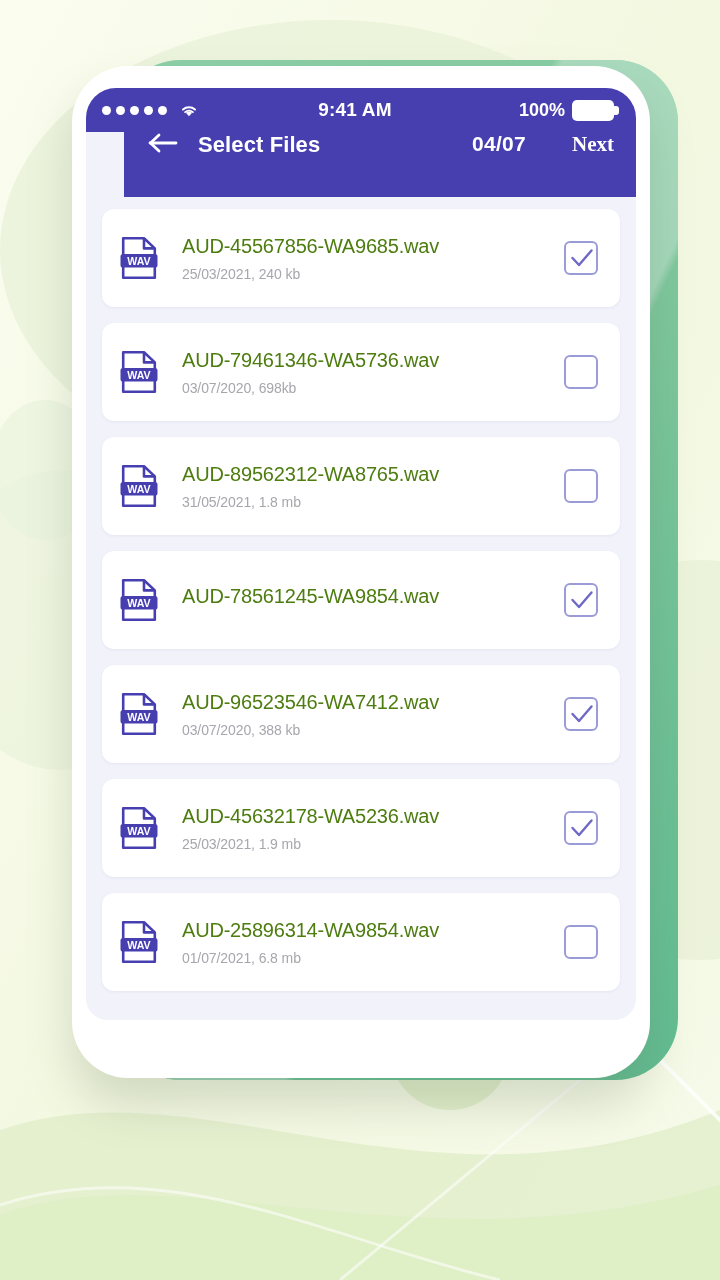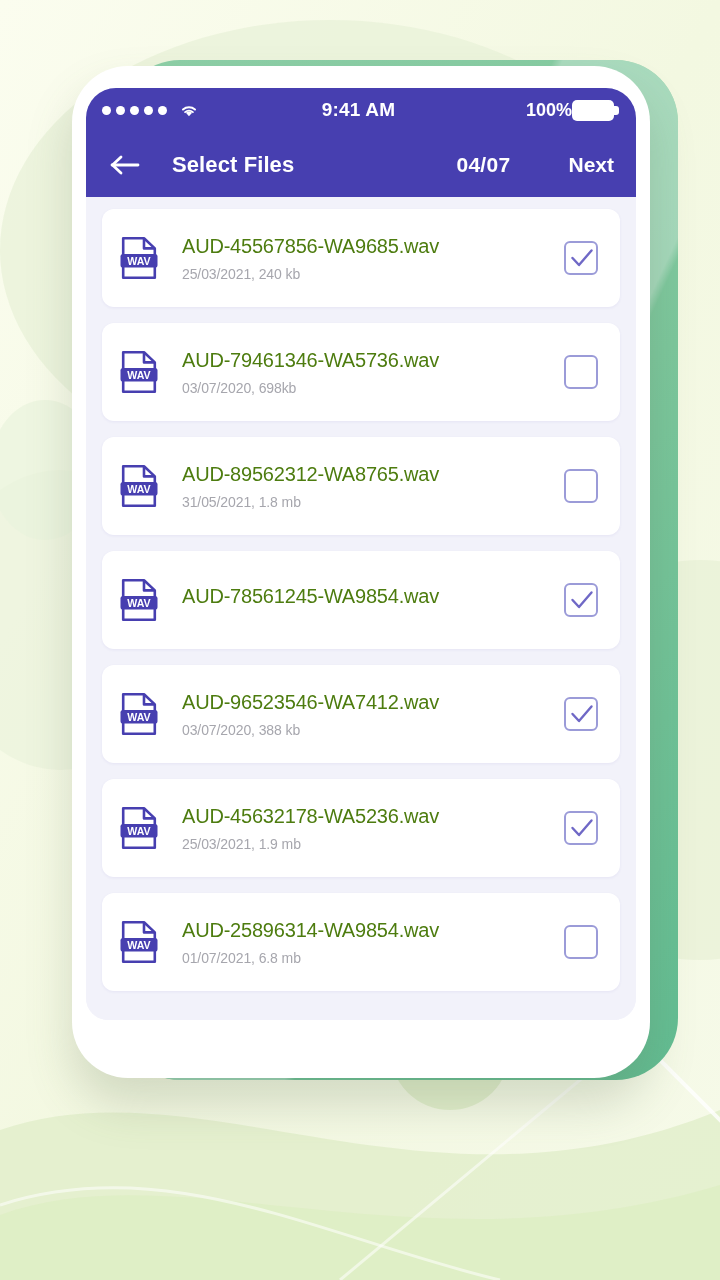--- a/index.html
+++ b/index.html
@@ -68,47 +68,47 @@
   }
   .sb-left { display:flex; align-items:center; gap:12px; }
   .dots { display:flex; gap:5px; }
   .dots i { width:9px; height:9px; border-radius:50%; background:#fff; display:block; }
   .wifi { width:20px; height:16px; display:block; }
   .sb-time {
     flex:1; text-align:center;
     font-size:19px; font-weight:600; letter-spacing:.2px;
     margin-left:-8px;
   }
-  .sb-right { display:flex; align-items:center; }
+  .sb-right { display:flex; align-items:center; gap:7px; }
   .sb-batt-label { font-size:18px; font-weight:600; }
   .battery {
     position:relative; width:42px; height:21px;
     border-radius:5px; background:#fff;
   }
   .battery::after {
     content:""; position:absolute; right:-5px; top:6px;
     width:5px; height:9px; border-radius:0 3px 3px 0; background:#fff;
   }
 
   
   .appbar {
     height: 65px;
     background: #473fb0;
     color:#fff;
     display:flex;
-    align-items:center;
     padding: 0 22px 0 24px;
-    gap: 32px;
+    gap: 20px;
     flex: 0 0 auto;
+    margin-left: 38px;
   }
   .back-arrow { width:30px; height:22px; display:block; cursor:pointer; }
   .appbar-title { font-size:22px; font-weight:600; letter-spacing:.1px; }
   .appbar-spacer { flex:1; }
   .counter { font-size:21px; font-weight:600; letter-spacing:.3px; }
-  .next-btn { font-size:21px; font-weight:600; margin-left:26px; cursor:pointer; }
+  .next-btn { font-size:21px; font-weight:600; margin-left:26px; cursor:pointer;font-family:Liberation Serif, serif; }
 
   
   .list {
     flex:1;
     background:#f2f2fa;
     padding: 12px 16px 14px 16px;
     overflow:hidden;
   }
   .file-row {
     height: 98px;

